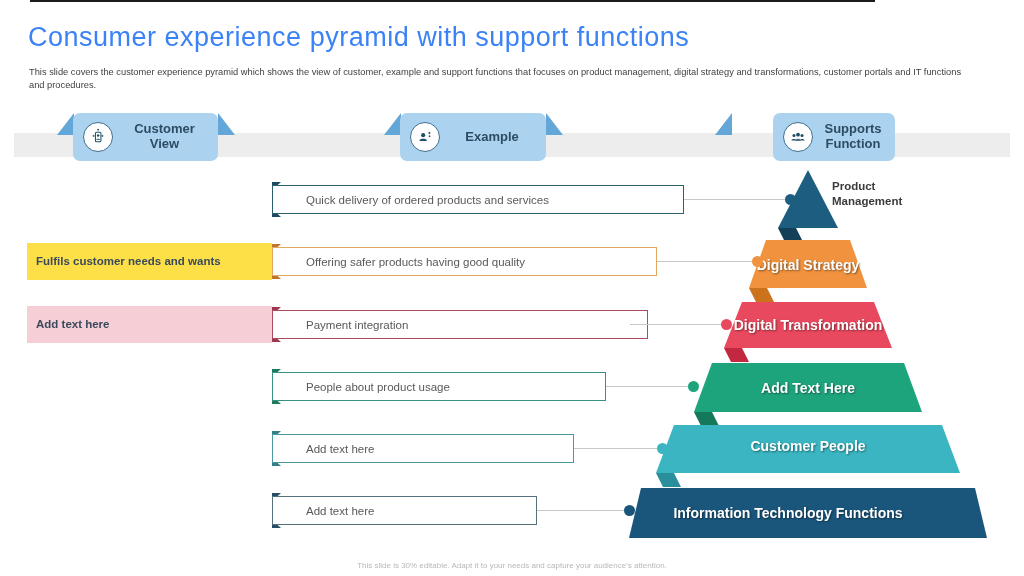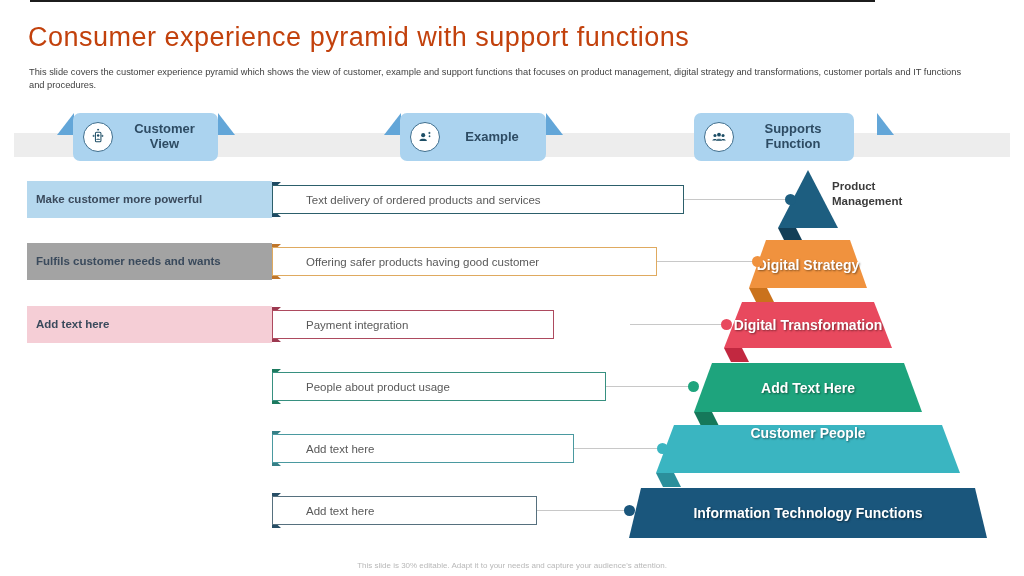--- a/index.html
+++ b/index.html
@@ -2,21 +2,21 @@
 <html><head>
 <meta charset="utf-8">
 <style>
   * { margin:0; padding:0; box-sizing:border-box; }
   html,body { width:1024px; height:576px; }
   body { font-family:"Liberation Sans", sans-serif; background:#ffffff; position:relative; overflow:hidden; }
   .abs { position:absolute; }
 
   
   .top-line { left:30px; top:0; width:845px; height:2px; background:#1c1c1c; }
-  .title { left:28px; top:22px; width:760px; font-size:27px; font-weight:400; letter-spacing:.5px; color:#c2410c; }
+  .title { left:28px; top:22px; width:760px; font-size:27px; font-weight:400; letter-spacing:.5px; color:#3b82f6; }
   .subtitle { left:29px; top:66px; width:965px; font-size:9.3px; line-height:1.4; color:#3f3f3f; white-space:pre-line; }
 
   
   .band { left:14px; top:133px; width:996px; height:24px; background:#ededed; }
   .tab { top:113px; height:48px; background:#abd3ef; border-radius:7px; display:flex; align-items:center; gap:8px; padding:12px 10px; z-index:3; }
   .tab-fold { top:113px; width:17px; height:22px; background:#63a6d8; z-index:2; }
   .fold-l { clip-path:polygon(100% 0,100% 100%,0 100%); }
   .fold-r { clip-path:polygon(0 0,100% 100%,0 100%); }
   .tab-icon { width:30px; height:30px; background:#fff; border:1.5px solid #3e6e8e; border-radius:50%; display:flex; align-items:center; justify-content:center; flex:none; }
   .tab-label { flex:1; text-align:center; font-size:13px; font-weight:bold; color:#2d4b63; white-space:pre-line; line-height:1.15; }
@@ -25,21 +25,21 @@
   .row { left:27px; height:37px; width:970px; position:absolute; }
   .vlabel { position:absolute; left:0; top:0; width:245px; height:37px; display:flex; align-items:center; padding-left:9px; font-size:11.5px; font-weight:bold; color:#3a4a5c; white-space:pre-line; line-height:1.25; }
   .tri { position:absolute; left:245px; width:9px; height:8px; }
   .tri-t { top:1px; clip-path:polygon(0 0,100% 0,0 100%); }
   .tri-b { bottom:1px; clip-path:polygon(0 100%,100% 100%,0 0); }
   .exbox { position:absolute; left:245px; top:4px; height:29px; background:#fff; display:flex; align-items:center; padding-left:33px; font-size:11.5px; color:#595959; }
   .conn { position:absolute; top:18px; height:1px; background:#c8c8c8; }
   .dot { position:absolute; top:13px; width:11px; height:11px; border-radius:50%; z-index:4; }
 
   .r1 .vlabel{background:#b5d8ee;} .r1 .tri{background:#1d4a63;} .r1 .exbox{border:1.5px solid #2c5f6b;}
-  .r2 .vlabel{background:#a3a3a3;} .r2 .tri{background:#c0762a;} .r2 .exbox{border:1.5px solid #dfaa60;}
+  .r2 .vlabel{background:#fde047;} .r2 .tri{background:#c0762a;} .r2 .exbox{border:1.5px solid #dfaa60;}
   .r3 .vlabel{background:#f5ced6;} .r3 .tri{background:#9c3950;} .r3 .exbox{border:1.5px solid #ad4a5e;}
   .r4 .vlabel{background:#c9f2de;} .r4 .tri{background:#1d7a5f;} .r4 .exbox{border:1.5px solid #379080;}
   .r5 .vlabel{background:#d2edea;} .r5 .tri{background:#357f86;} .r5 .exbox{border:1.5px solid #4a99a0;}
   .r6 .vlabel{background:#bfdff2;} .r6 .tri{background:#274e66;} .r6 .exbox{border:1.5px solid #56707e;}
 
   
   .pyr-svg { left:600px; top:160px; width:400px; height:385px; z-index:1; }
   .pyr-label { position:absolute; transform:translate(-50%,-50%); font-size:14px; font-weight:bold; color:#ffffff; text-shadow:1px 1px 2px rgba(0,0,0,.45); white-space:nowrap; z-index:2; }
   .apex-label { position:absolute; left:832px; top:179px; width:95px; font-size:11.5px; font-weight:bold; color:#3b3b3b; line-height:1.3; white-space:pre-line; z-index:2; }
 
@@ -80,58 +80,57 @@
         <circle cx="12.5" cy="12.5" r="2.8" fill="#1d4e66"></circle>
         <path d="M7.5 20c0-3.6 10-3.6 10 0v.6h-10z" fill="#1d4e66"></path>
         <path d="M19.5 9.5h3M21 8v3M20 14h2.4M21.2 12.8v2.4" stroke="#1d4e66" stroke-width="1.2"></path>
       </svg>
   </span>
   <span class="tab-label">Example</span>
 </div>
 
 <div class="abs tab-fold fold-l" style="left:715px"></div>
 <div class="abs tab-fold fold-r" style="left:877px"></div>
-<div class="abs tab" style="left:694px; width:160px">
+<div class="abs tab" style="left:773px; width:122px">
   <span class="tab-icon">
     <svg width="22" height="22" viewBox="0 0 30 30">
         <circle cx="9.5" cy="13" r="2.1" fill="#1d4e66"></circle>
         <circle cx="20.5" cy="13" r="2.1" fill="#1d4e66"></circle>
         <circle cx="15" cy="11.8" r="2.6" fill="#1d4e66"></circle>
         <path d="M5.8 19.8c0-2.9 7.4-2.9 7.4 0z" fill="#1d4e66"></path>
         <path d="M16.8 19.8c0-2.9 7.4-2.9 7.4 0z" fill="#1d4e66"></path>
         <path d="M10.4 20.2c0-3.6 9.2-3.6 9.2 0v.4h-9.2z" fill="#1d4e66" stroke="#fff" stroke-width=".7"></path>
       </svg>
   </span>
   <span class="tab-label">Supports
 Function</span>
 </div>
 
 <div class="row r1" style="top:181px">
-  <div class="vlabel">Make customer more powerful</div>
   <div class="tri tri-t"></div>
   <div class="tri tri-b"></div>
-  <div class="exbox" style="width:412px">Text delivery of ordered products and services</div>
+  <div class="exbox" style="width:412px">Quick delivery of ordered products and services</div>
   <div class="conn" style="left:657px; width:107px"></div>
   <div class="dot" style="left:758px; background:#1d5e80"></div>
 </div>
 
 <div class="row r2" style="top:243px">
   <div class="vlabel">Fulfils customer needs and wants</div>
   <div class="tri tri-t"></div>
   <div class="tri tri-b"></div>
-  <div class="exbox" style="width:385px">Offering safer products having good customer</div>
+  <div class="exbox" style="width:385px">Offering safer products having good quality</div>
   <div class="conn" style="left:630px; width:101px"></div>
   <div class="dot" style="left:725px; background:#f0923e"></div>
 </div>
 
 <div class="row r3" style="top:306px">
   <div class="vlabel">Add text here</div>
   <div class="tri tri-t"></div>
   <div class="tri tri-b"></div>
-  <div class="exbox" style="width:282px">Payment integration</div>
+  <div class="exbox" style="width:376px">Payment integration</div>
   <div class="conn" style="left:603px; width:97px"></div>
   <div class="dot" style="left:694px; background:#e8495e"></div>
 </div>
 
 <div class="row r4" style="top:368px">
   <div class="tri tri-t"></div>
   <div class="tri tri-b"></div>
   <div class="exbox" style="width:334px">People about product usage</div>
   <div class="conn" style="left:579px; width:88px"></div>
   <div class="dot" style="left:661px; background:#1ea47d"></div>
@@ -165,16 +164,16 @@
   <polygon points="674,425 942,425 960,473 656,473" fill="#3ab5c1"></polygon>
   <polygon points="656,473 674,473 681,487 663,487" fill="#2b8f9b"></polygon>
   <polygon points="641,488 975,488 987,538 629,538" fill="#1a567c"></polygon>
 </svg>
 
 <div class="apex-label">Product
 Management</div>
 <div class="pyr-label" style="left:808px; top:265px">Digital Strategy</div>
 <div class="pyr-label" style="left:808px; top:325px">Digital Transformation</div>
 <div class="pyr-label" style="left:808px; top:388px">Add Text Here</div>
-<div class="pyr-label" style="left:808px; top:433px">Customer People</div>
-<div class="pyr-label" style="left:808px; top:513px">Information Technology Functions</div>
+<div class="pyr-label" style="left:808px; top:446px">Customer People</div>
+<div class="pyr-label" style="left:788px; top:513px">Information Technology Functions</div>
 
 <div class="abs footer">This slide is 30% editable. Adapt it to your needs and capture your audience's attention.</div>
 
 </body></html>

